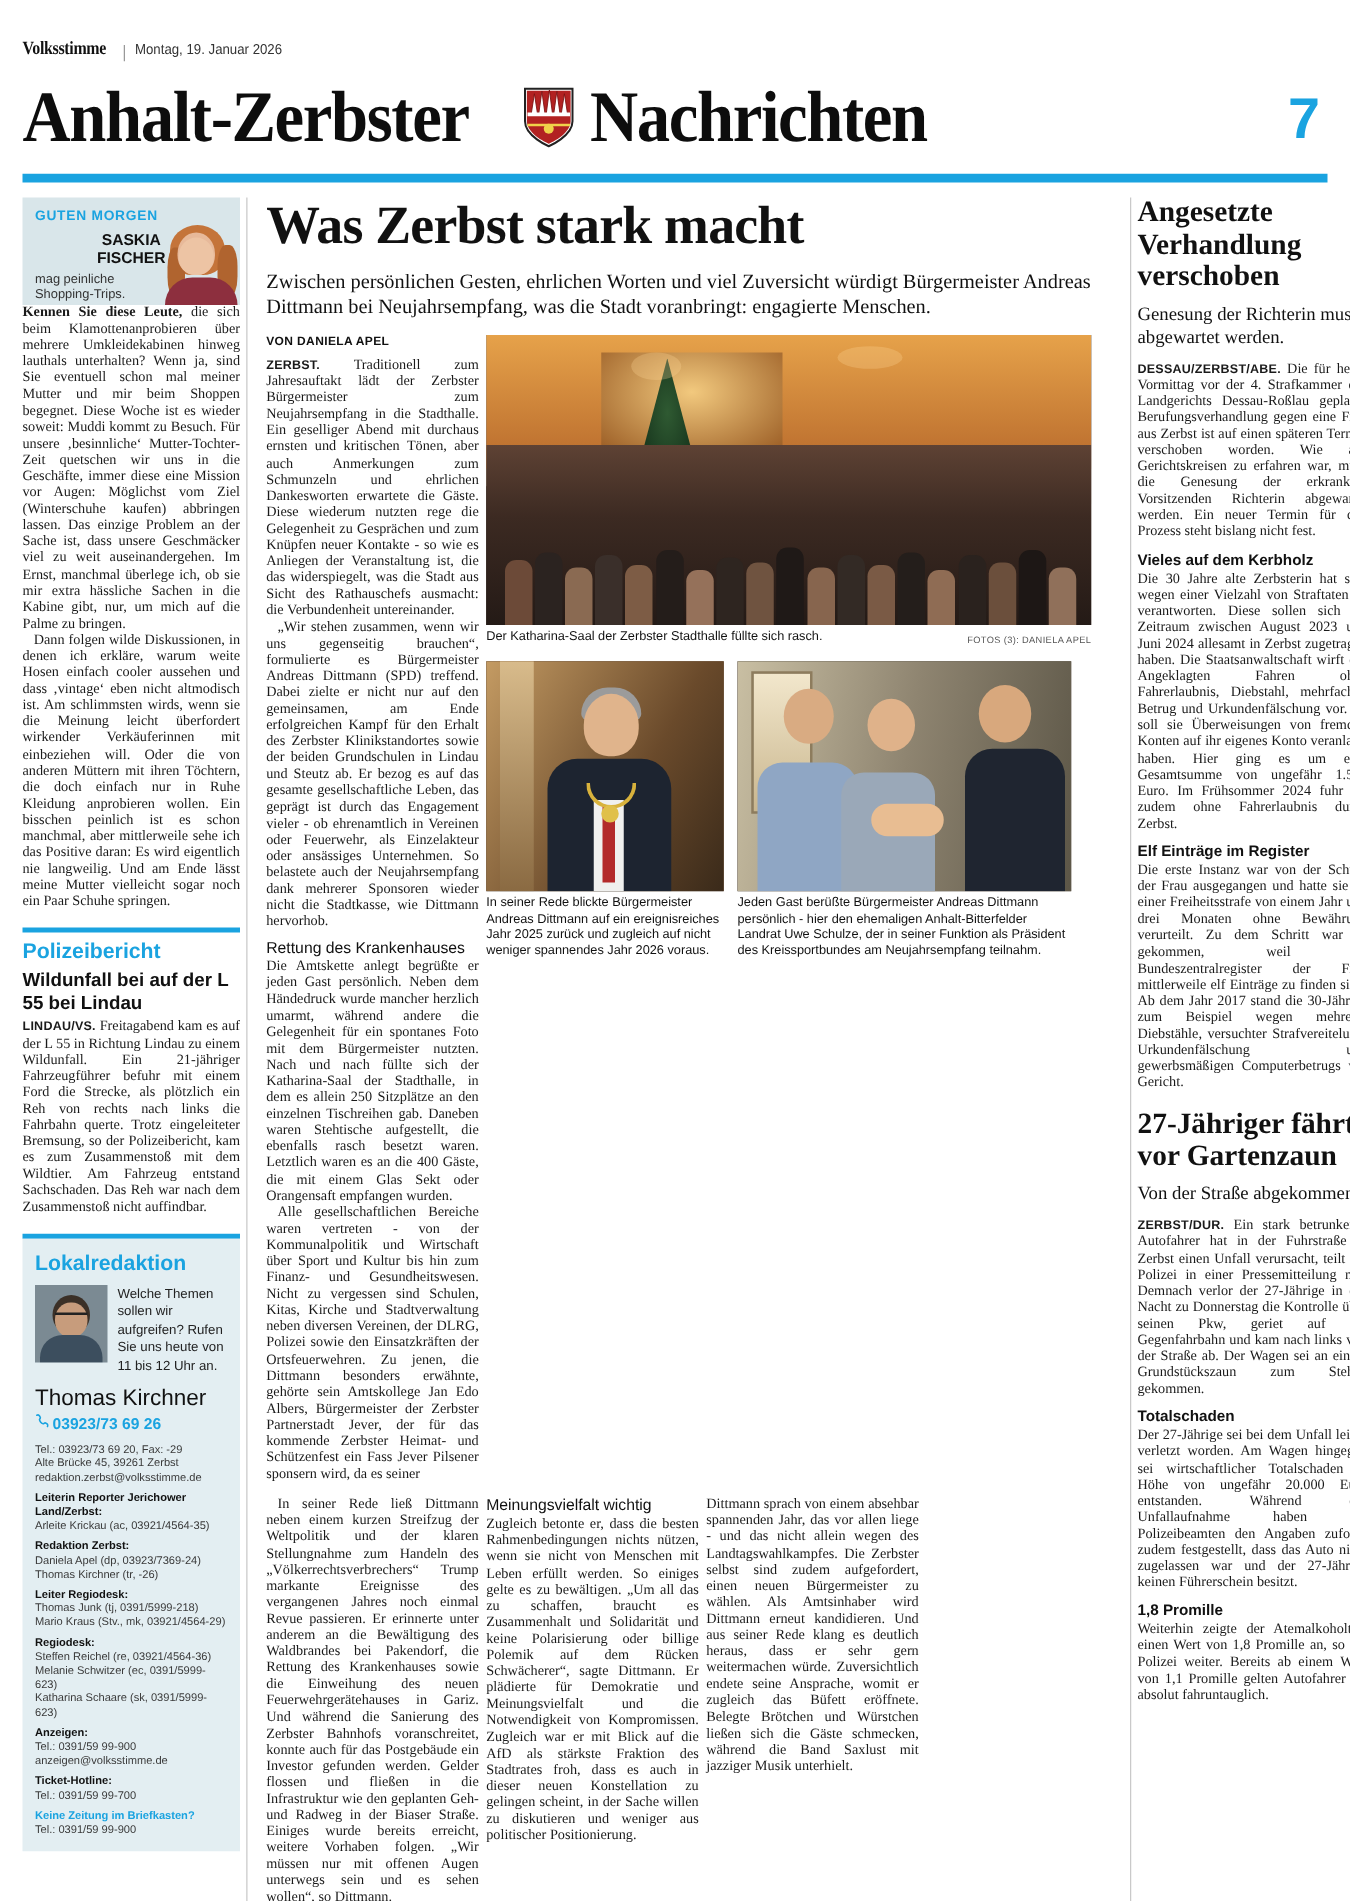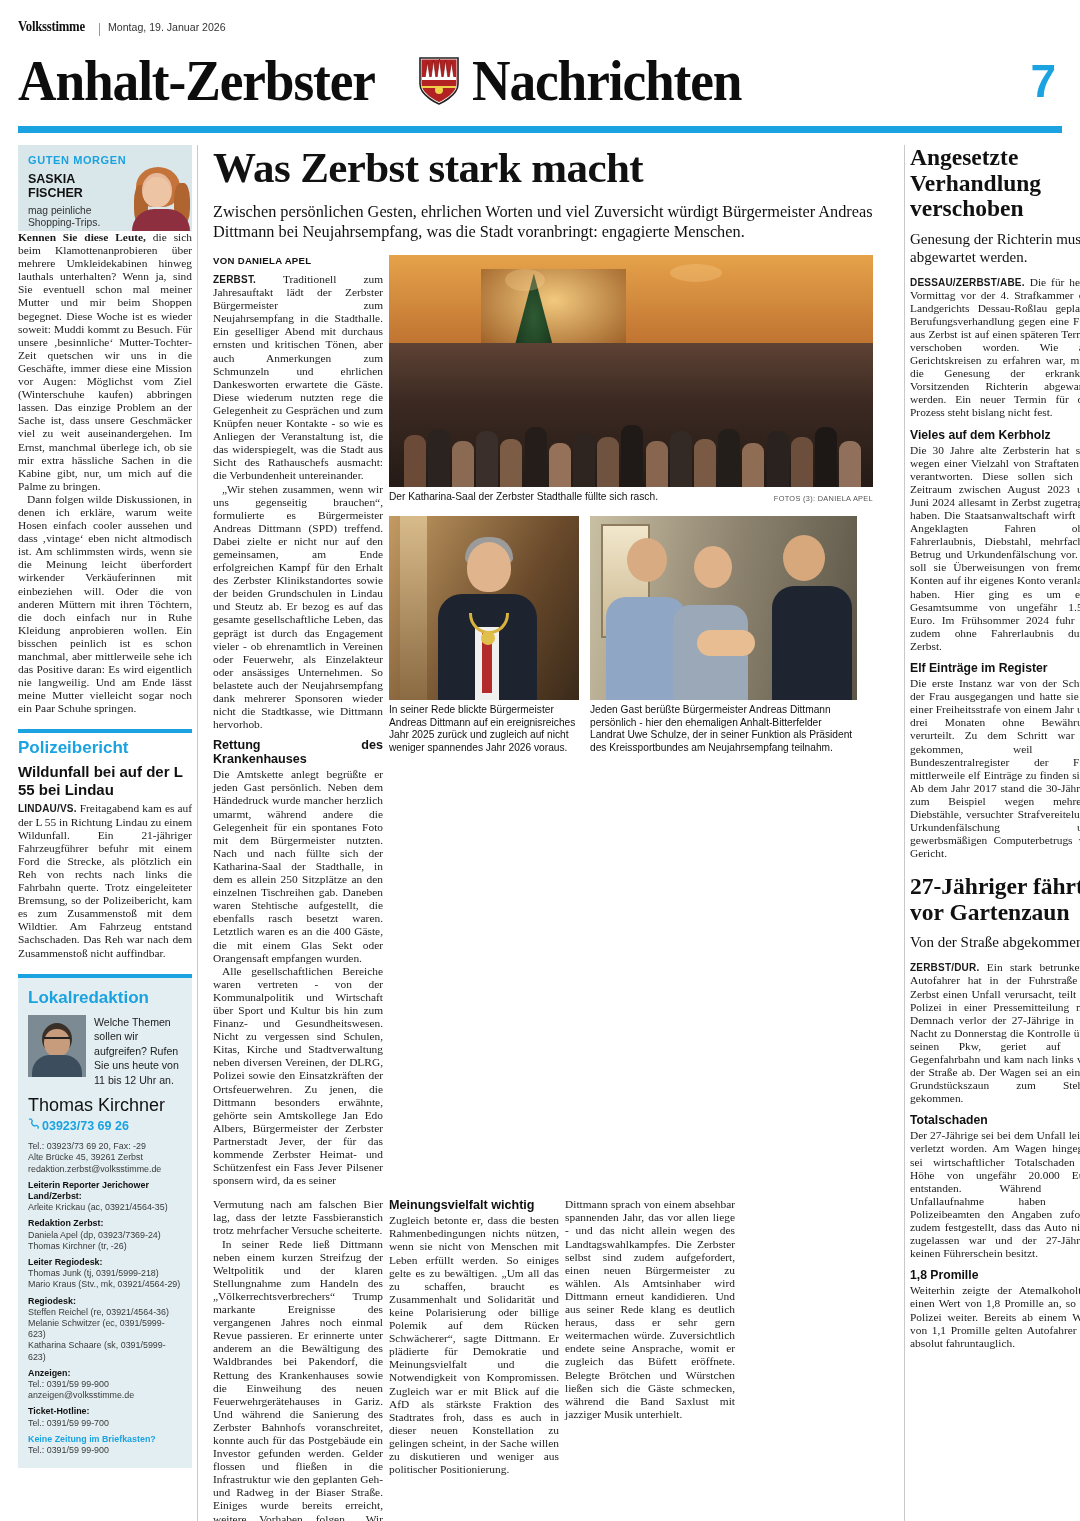--- a/index.html
+++ b/index.html
@@ -20,21 +20,21 @@
     height: 1521px;
     position: relative;
     box-sizing: border-box;
     padding: 0 18px;
   }
 
   
   .masthead-top {
     display: flex;
     align-items: baseline;
-    padding-top: 18px;
+    padding-top: 31px;
     height: 22px;
   }
   .vs-logo {
     font-family: "Liberation Serif", serif;
     font-weight: bold;
     font-size: 15px;
     letter-spacing: -0.3px;
     color: #111;
     font-stretch: condensed;
     transform: scaleX(0.85);
@@ -129,21 +129,21 @@
   .body-text p { margin: 0; text-indent: 9px; }
   .body-text p.first { text-indent: 0; }
   .dateline {
     font-family: "Liberation Sans", sans-serif;
     font-weight: bold;
     font-size: 10px;
     letter-spacing: 0.2px;
   }
   .sub-head {
     font-family: "Liberation Sans", sans-serif;
-    font-weight: bold;
+    font-weight: normal;
     font-size: 12.6px;
     margin: 7px 0 2px 0;
     line-height: 14px;
     color: #111;
   }
   .byline {
     font-family: "Liberation Sans", sans-serif;
     font-weight: bold;
     font-size: 9.6px;
     letter-spacing: 0.3px;
@@ -167,20 +167,21 @@
     color: #1aa3e0;
     letter-spacing: 0.6px;
   }
   .gm-name {
     font-family: "Liberation Sans", sans-serif;
     font-weight: bold;
     font-size: 12.5px;
     line-height: 13.5px;
     margin-top: 7px;
     color: #111;
+    text-align: center;
   }
   .gm-tag {
     font-family: "Liberation Sans", sans-serif;
     font-size: 10.3px;
     line-height: 12px;
     margin-top: 5px;
     color: #333;
     max-width: 90px;
   }
   .gm-photo {
@@ -665,21 +666,20 @@
               </div>
               <div class="caption">Jeden Gast berüßte Bürgermeister Andreas Dittmann persönlich - hier den ehemaligen Anhalt-Bitterfelder Landrat Uwe Schulze, der in seiner Funktion als Präsident des Kreissportbundes am Neujahrsempfang teilnahm.</div>
             </div>
           </div>
         </div>
       </div>
 
       <div class="main-3col" style="margin-top:11px;">
         <div class="mc">
           <div class="body-text">
-            <p class="first">Vermutung nach am falschen Bier lag, dass der letzte Fassbieranstich trotz mehrfacher Versuche scheiterte.</p>
             <p>In seiner Rede ließ Dittmann neben einem kurzen Streifzug der Weltpolitik und der klaren Stellungnahme zum Handeln des „Völkerrechtsverbrechers“ Trump markante Ereignisse des vergangenen Jahres noch einmal Revue passieren. Er erinnerte unter anderem an die Bewältigung des Waldbrandes bei Pakendorf, die Rettung des Krankenhauses sowie die Einweihung des neuen Feuerwehrgerätehauses in Gariz. Und während die Sanierung des Zerbster Bahnhofs voranschreitet, konnte auch für das Postgebäude ein Investor gefunden werden. Gelder flossen und fließen in die Infrastruktur wie den geplanten Geh- und Radweg in der Biaser Straße. Einiges wurde bereits erreicht, weitere Vorhaben folgen. „Wir müssen nur mit offenen Augen unterwegs sein und es sehen wollen“, so Dittmann.</p>
           </div>
         </div>
         <div class="mc">
           <div class="body-text">
             <div class="sub-head" style="margin-top:0">Meinungsvielfalt wichtig</div>
             <p class="first">Zugleich betonte er, dass die besten Rahmenbedingungen nichts nützen, wenn sie nicht von Menschen mit Leben erfüllt werden. So einiges gelte es zu bewältigen. „Um all das zu schaffen, braucht es Zusammenhalt und Solidarität und keine Polarisierung oder billige Polemik auf dem Rücken Schwächerer“, sagte Dittmann. Er plädierte für Demokratie und Meinungsvielfalt und die Notwendigkeit von Kompromissen. Zugleich war er mit Blick auf die AfD als stärkste Fraktion des Stadtrates froh, dass es auch in dieser neuen Konstellation zu gelingen scheint, in der Sache willen zu diskutieren und weniger aus politischer Positionierung.</p>
           </div>
         </div>
         <div class="mc">

